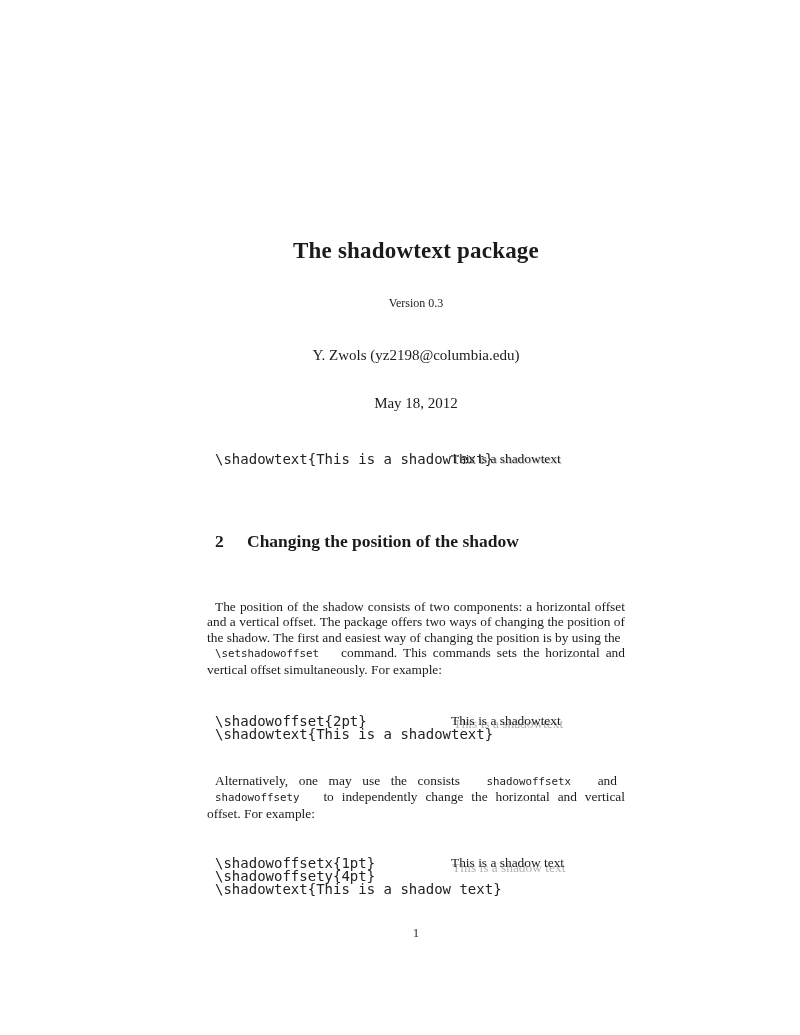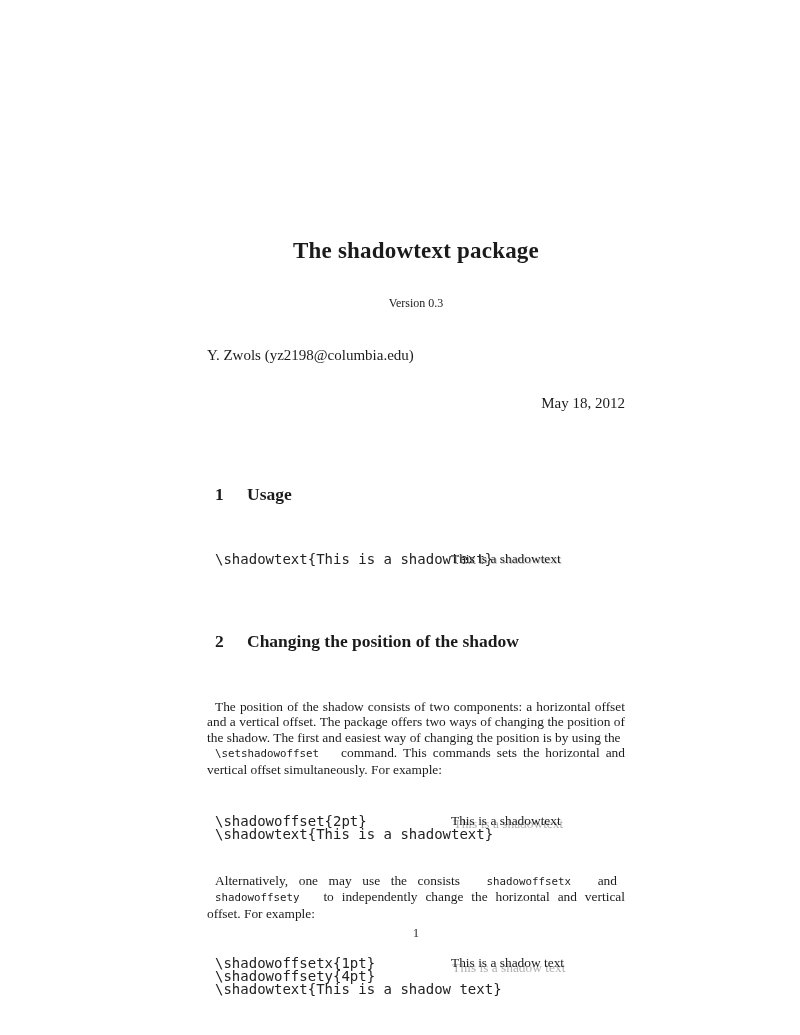--- a/index.html
+++ b/index.html
@@ -28,26 +28,27 @@
     line-height: 24px;
   }
   .version {
     margin-top: 17px;
     text-align: center;
     font-size: 12px;
     line-height: 14px;
   }
   .author {
     margin-top: 21px;
+    text-align: center;
     font-size: 15px;
     line-height: 17px;
   }
   .date {
     margin-top: 15px;
-    text-align: right;
+    text-align: center;
     font-size: 15px;
     line-height: 17px;
   }
   .sec-heading {
     font-size: 17.5px;
     font-weight: bold;
     line-height: 19px;
     white-space: nowrap;
   }
   .sec-1 { margin-top: 49px; }
@@ -106,23 +107,20 @@
 <body>
 
 <div class="page">
   <div class="doc">
 
     <div class="title">The shadowtext package</div>
     <div class="version">Version 0.3</div>
     <div class="author">Y. Zwols (yz2198@columbia.edu)</div>
     <div class="date">May 18, 2012</div>
 
-    <div class="sec-heading sec-1">
-      <span class="sec-num">1</span><span>Usage</span>
-    </div>
 
 
     <div class="example ex-1">
       <div class="code">\shadowtext{This is a shadowtext}</div>
       <div class="output shadow-s1">This is a shadowtext</div>
     </div>
 
     <div class="sec-heading sec-2">
       <span class="sec-num">2</span><span>Changing the position of the shadow</span>
     </div>

